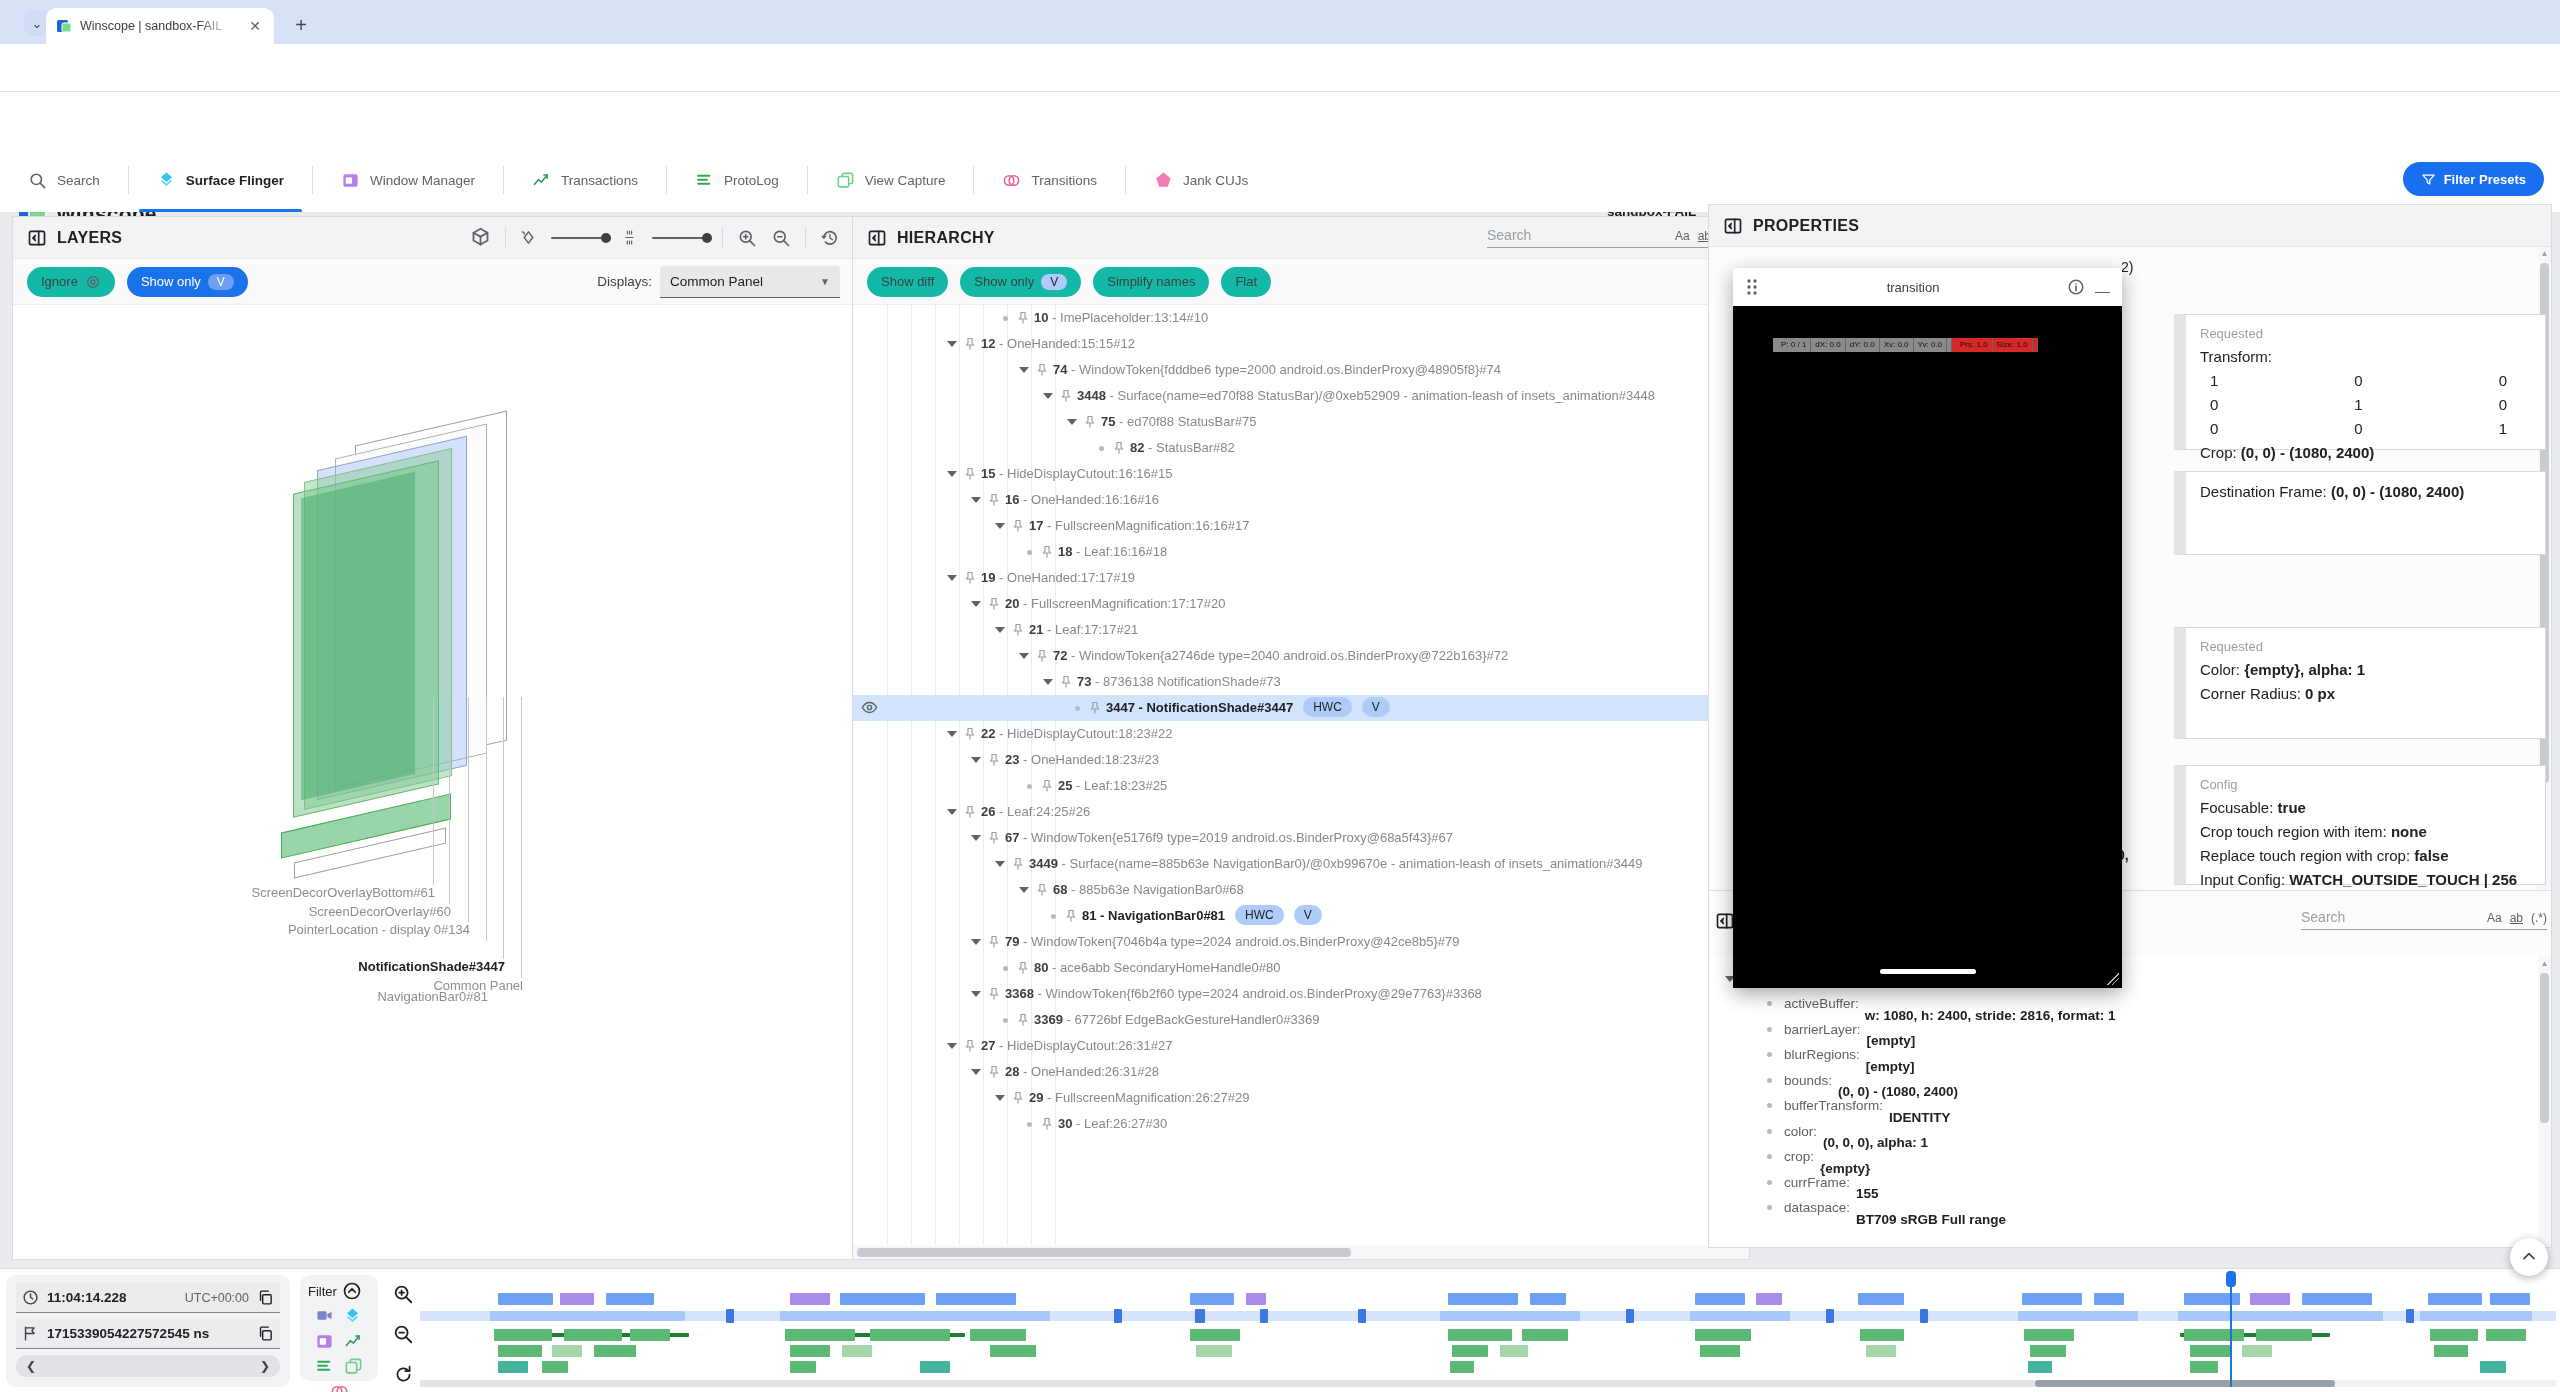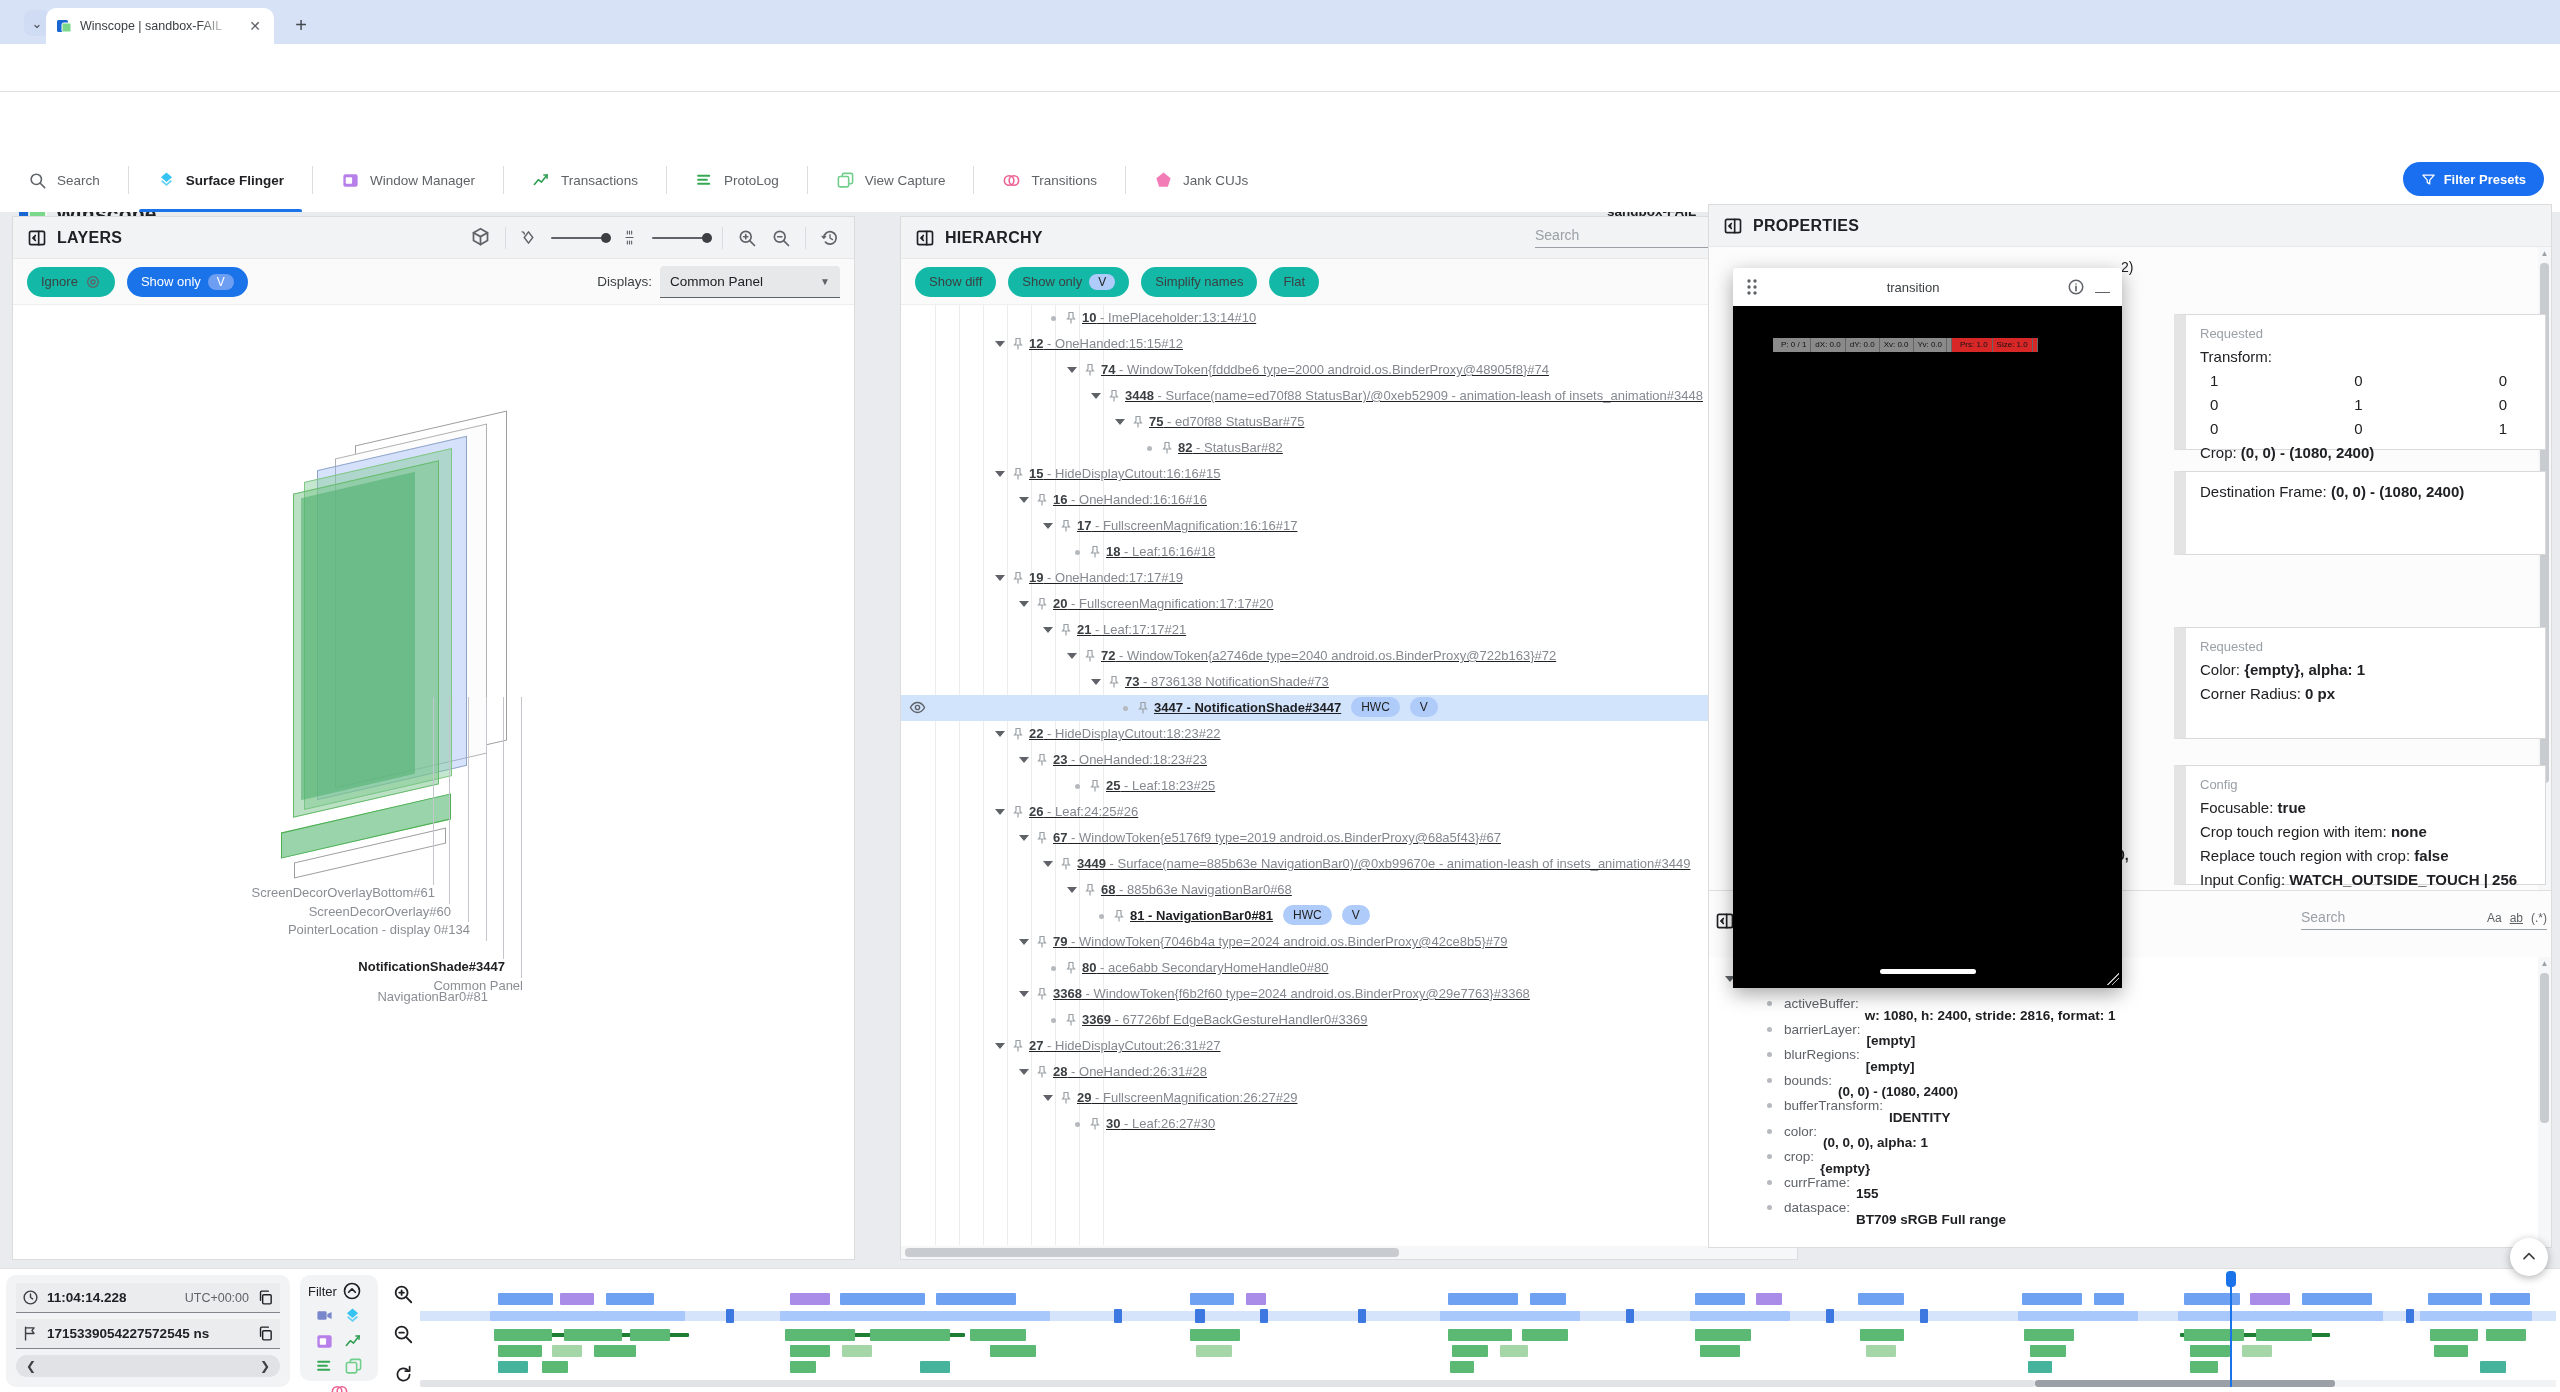--- a/index.html
+++ b/index.html
@@ -41,21 +41,21 @@
   .navtab .lbl { font-size:13.5px; color:#5f6368; white-space:nowrap; }
   .navtab.active .lbl { color:#202124; font-weight:600; }
   .navtab.active::after { content:""; position:absolute; left:10px; right:10px; bottom:0; height:3px; background:#1a73e8; border-radius:2px 2px 0 0;}
   .nav-div { width:1px; height:28px; background:#dadce0; align-self:center; }
   #filter-presets { right:16px; top:14px; height:34px; padding:0 18px; border-radius:18px; background:#1a6ef0;
     color:#fff; font-size:13px; font-weight:600; display:flex; align-items:center; gap:8px; border:none; }
 
   
   .panel { background:#fdfdfd; border:1px solid #dcdcdc; overflow:hidden; }
   #panel-layers   { left:12px;   top:216px; width:843px; height:1044px; }
-  #panel-hier     { left:900px;  top:216px; width:898px; height:1044px; }
+  #panel-hier     { left:852px;  top:216px; width:898px; height:1044px; }
   #panel-props    { left:1708px; top:204px; width:844px; height:1044px; }
   .panel-title-row { position:absolute; left:0; top:0; right:0; height:42px; background:#f1f3f4;
     display:flex; align-items:center; padding:0 14px; gap:10px; border-bottom:1px solid #e8e8e8;}
   .panel-title { font-size:16px; font-weight:700; letter-spacing:.3px; color:#202124; }
   .controls-row { position:absolute; left:0; top:42px; right:0; height:46px; background:#fafafa;
     display:flex; align-items:center; padding:0 14px; gap:12px; border-bottom:1px solid #eee;}
   .chip { height:30px; border-radius:15px; background:#14b8a6; color:#3c4043; font-size:13px;
     display:flex; align-items:center; gap:7px; padding:0 14px; border:none; }
   .chip .badge { background:#aecbfa; color:#1f1f1f; border-radius:10px; padding:1px 9px; font-size:12px; }
   .chip.blue { background:#1a73e8; color:#fff; }
@@ -76,21 +76,21 @@
   .slider .thumb { position:absolute; right:-4px; top:-4px; width:10px; height:10px; border-radius:50%; background:#3c4043;}
   #displays-select { margin-left:auto; display:flex; align-items:center; gap:8px; }
   #displays-label { font-size:13.5px; color:#3c4043; }
   #displays-value { width:180px; height:32px; background:#e7e8ea; border-bottom:1px solid #5f6368;
     border-radius:4px 4px 0 0; display:flex; align-items:center; padding:0 10px; font-size:13.5px; color:#202124;}
   #displays-value .car { margin-left:auto; font-size:10px; color:#5f6368;}
 
   
   #hier-tree { position:absolute; left:0; top:88px; right:0; bottom:0; background:#fff; overflow:hidden; }
   .guide { position:absolute; top:0; bottom:14px; width:1px; background:#ececec; }
-  .hrow { position:relative; display:flex; align-items:flex-start; min-height:26px; padding-right:18px;text-decoration:underline; }
+  .hrow { position:relative; display:flex; align-items:flex-start; min-height:26px; padding-right:18px; }
   .hrow .ind { flex:none; }
   .hrow .car { flex:none; margin-top:10px; width:0; height:0; border-left:5px solid transparent;
     border-right:5px solid transparent; border-top:6px solid #5f6368; margin-right:7px;}
   .hrow .dot { flex:none; width:5px; height:5px; border-radius:50%; background:#b6b9be; margin:11px 9px 0 2px;}
   .hrow .pin { flex:none; margin-top:6px; margin-right:5px; }
   .hrow .txt { font-size:13px; line-height:26px; color:#85898f; word-break:break-all;}
   .hrow .txt b { color:#3c4043; font-weight:700; }
   .hrow.hl .txt, .hrow.hl .txt b { color:#202124; font-weight:700; }
   .hrow.sel { background:#d2e3fc; }
   .hchip { display:inline-block; background:#aecbfa; color:#1f1f1f; border-radius:10px; padding:0 10px;

